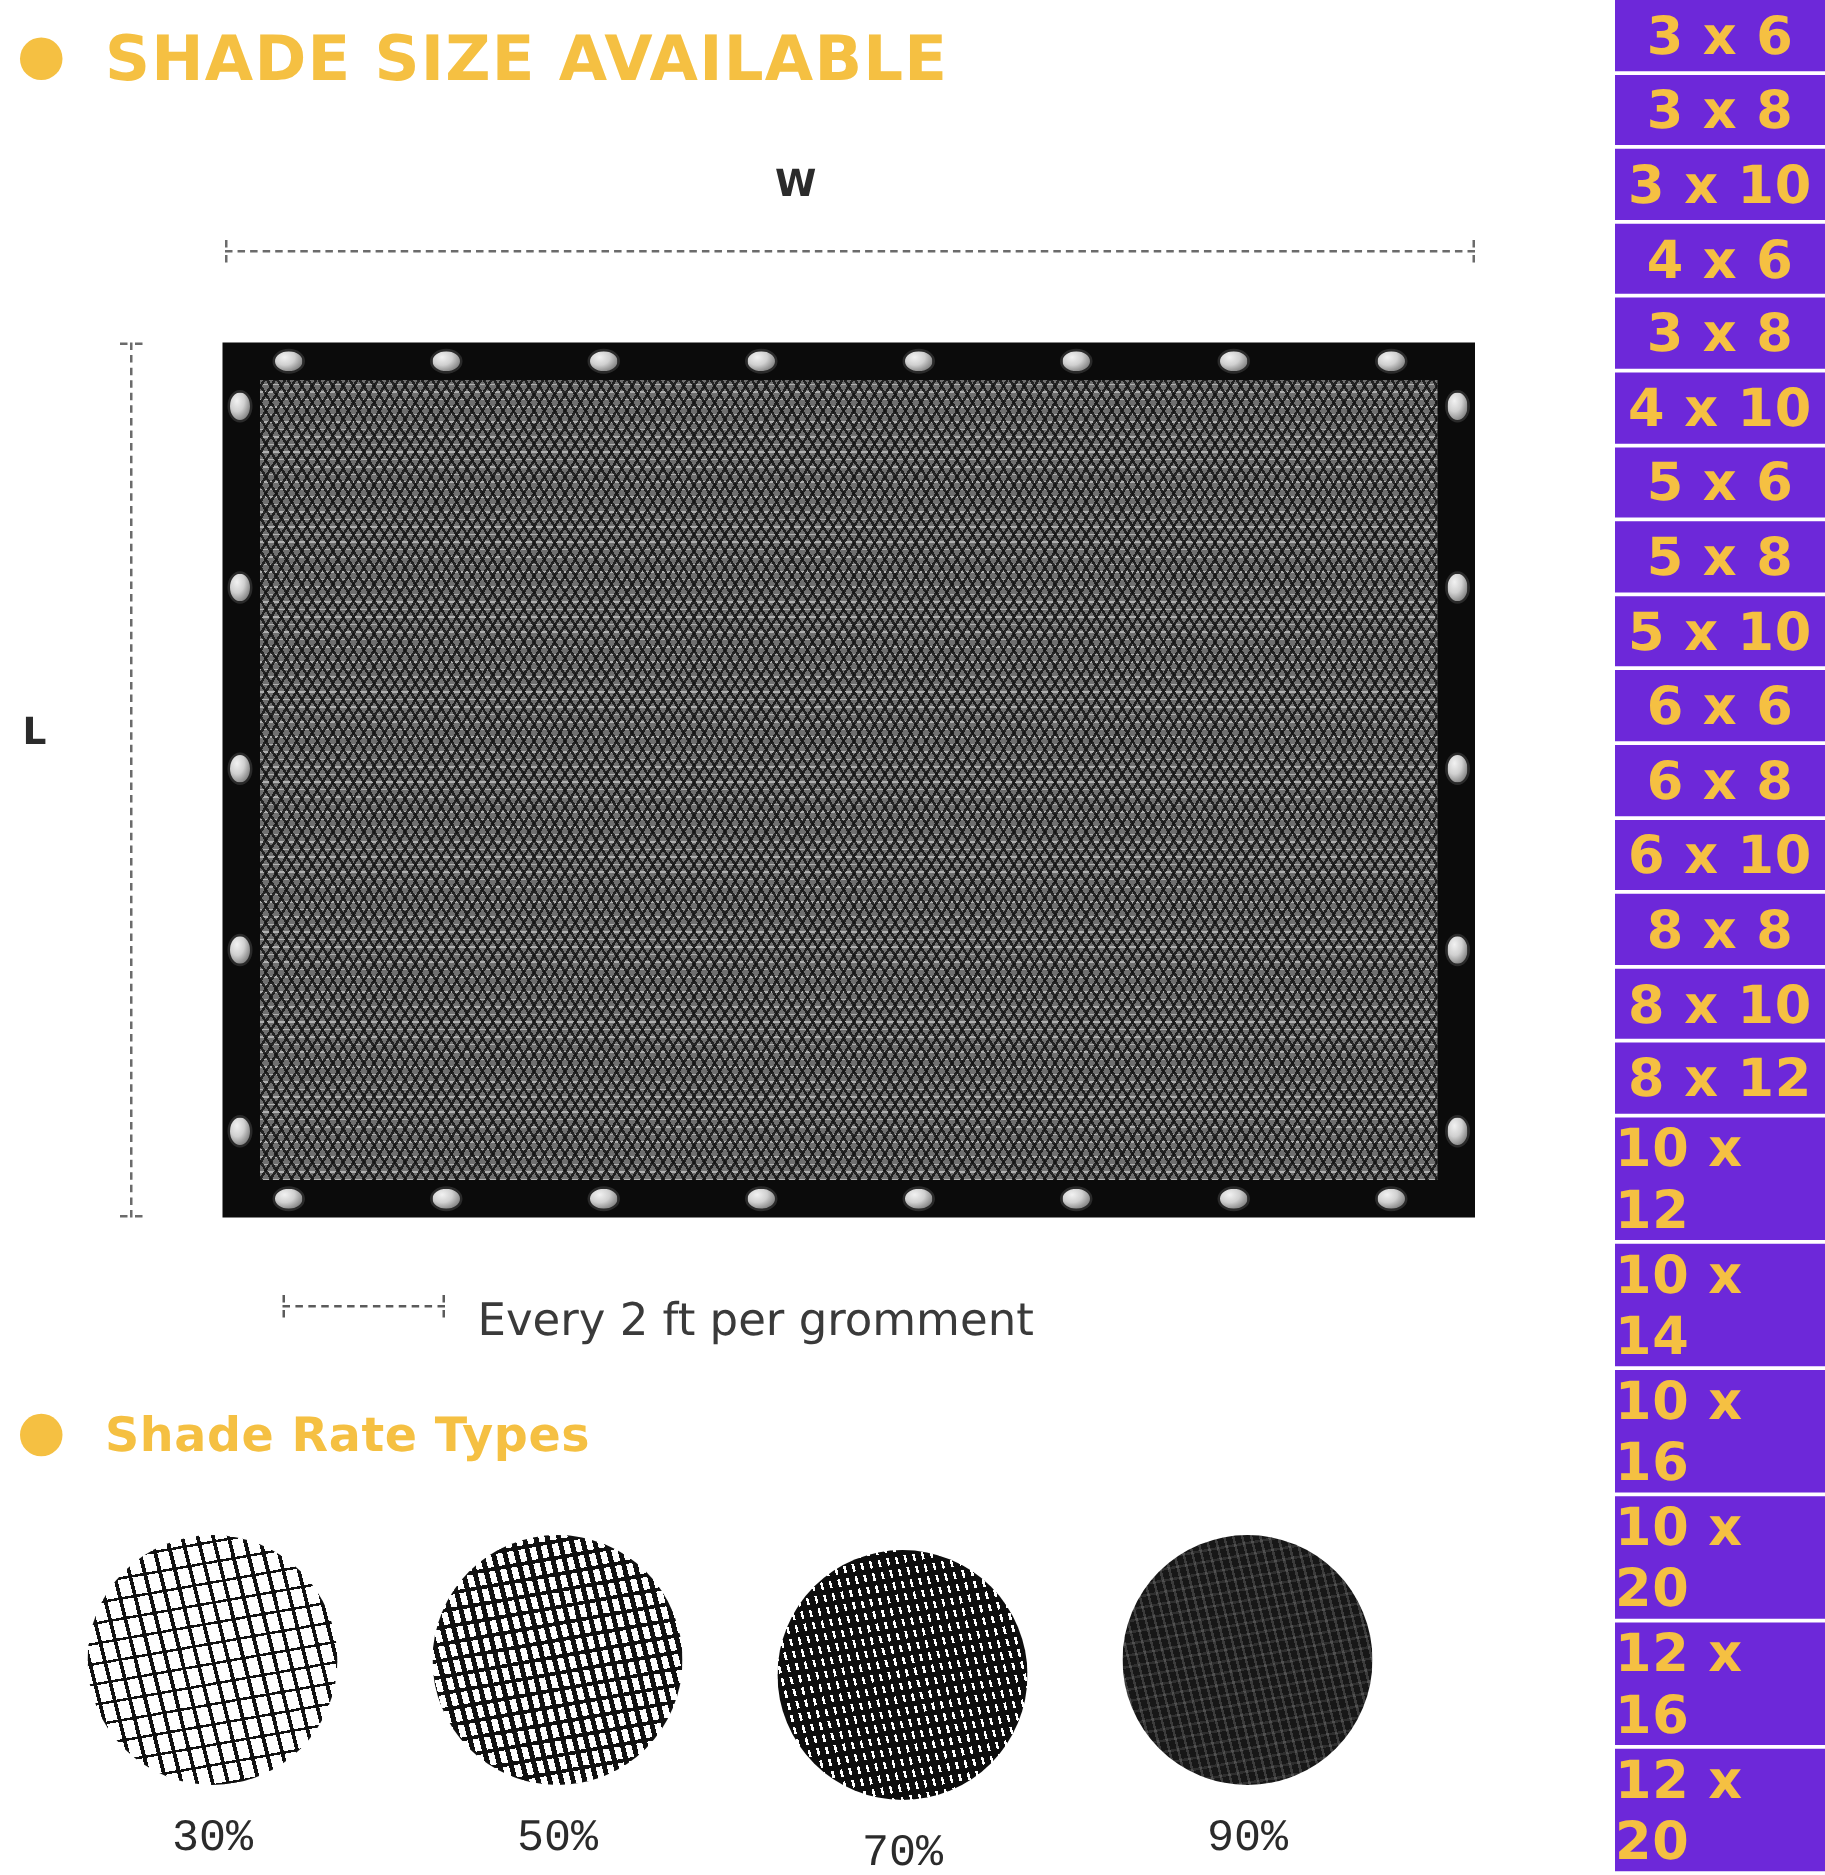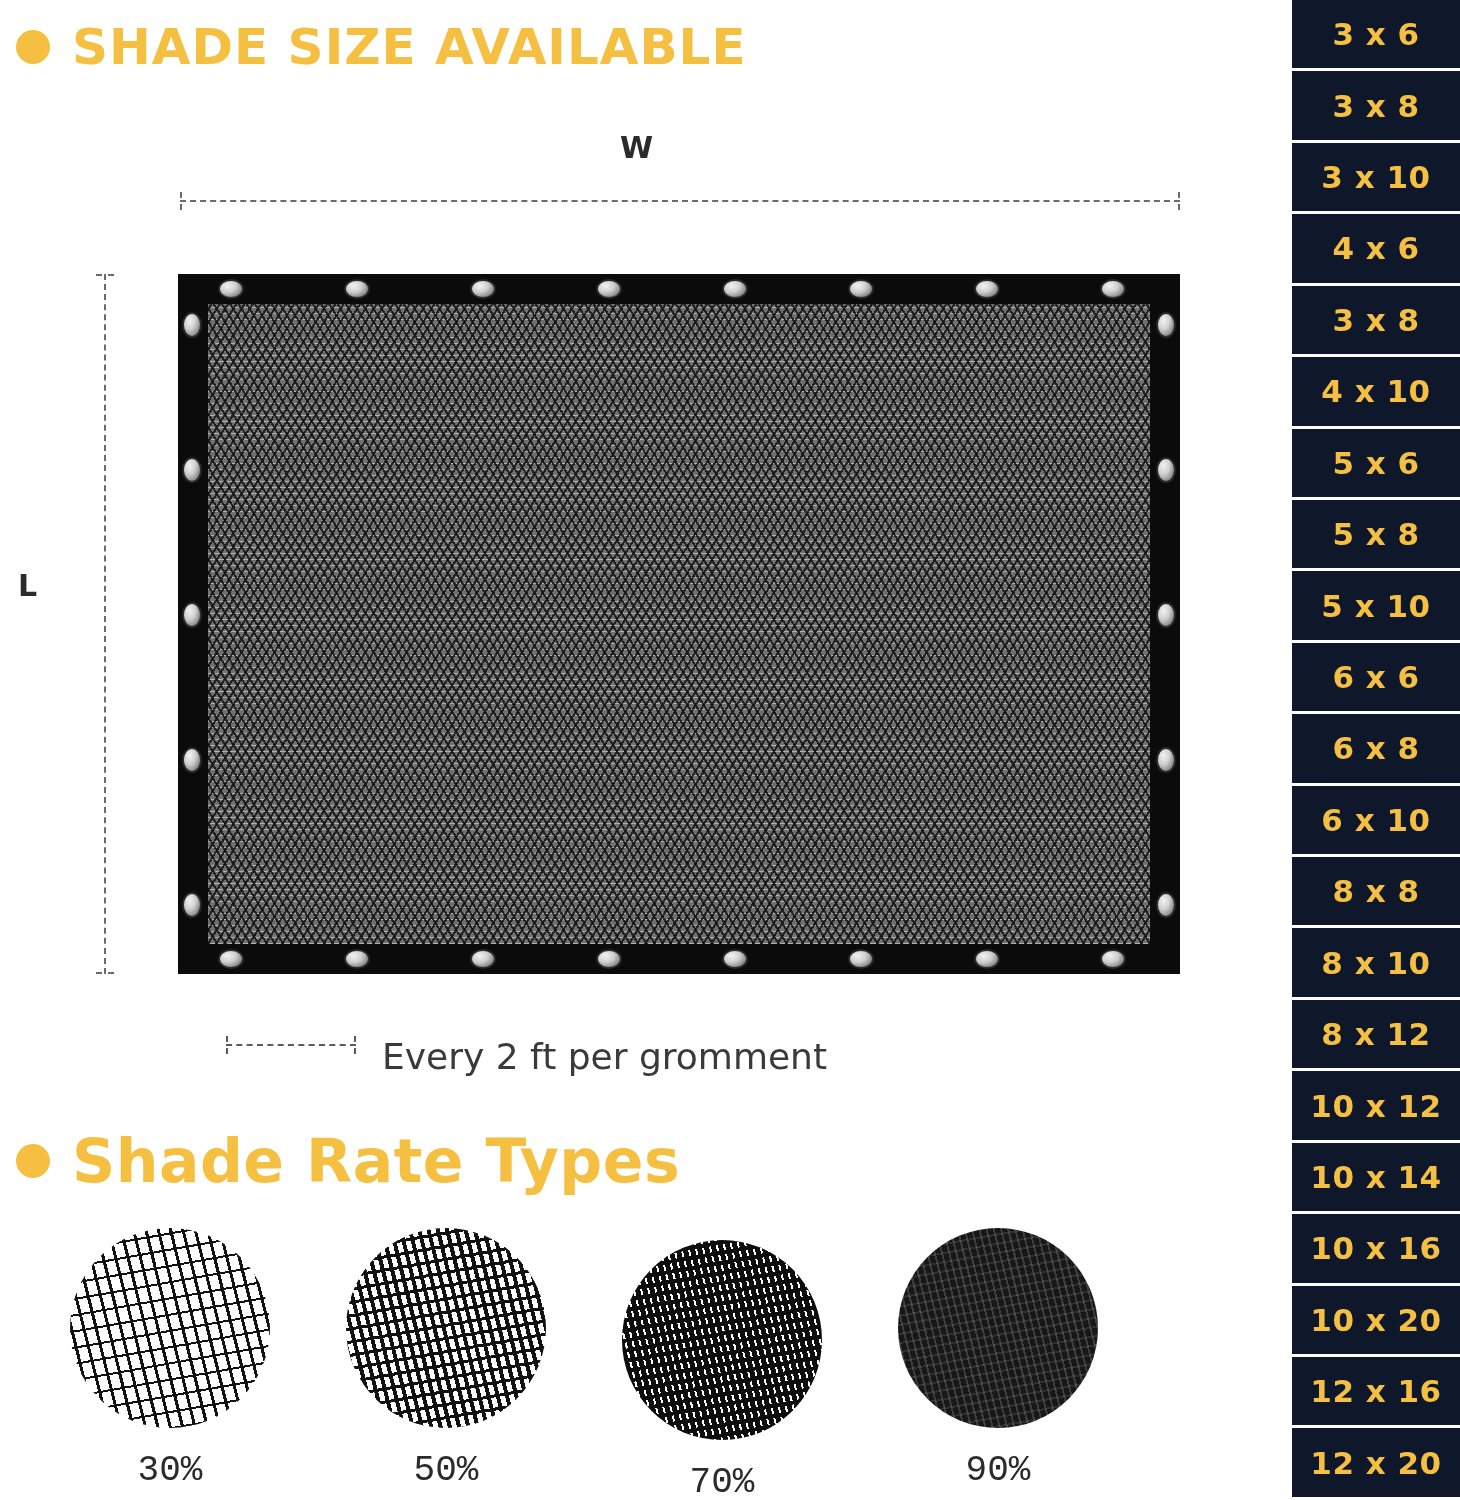--- a/index.html
+++ b/index.html
@@ -13,21 +13,21 @@
     position: relative;
     font-family: "DejaVu Sans", sans-serif;
     overflow: hidden;
   }
 
   
   .heading {
     position: absolute;
     display: flex;
     align-items: center;
-    gap: 22px;
+    gap: 34px;
   }
   .bullet {
     width: 34px;
     height: 34px;
     border-radius: 50%;
     background: #f5c042;
     flex: 0 0 auto;
   }
   .heading-text {
     color: #f5c042;
@@ -40,21 +40,21 @@
   }
   #heading-shade-size .heading-text {
     font-size: 50px;
     letter-spacing: 1px;
   }
   #heading-shade-rate {
     top: 1126px;
     left: 16px;
   }
   #heading-shade-rate .heading-text {
-    font-size: 60px;
+    font-size: 38px;
   }
 
   
   #diagram {
     position: absolute;
     left: 0;
     top: 96px;
     width: 1270px;
     height: 1000px;
   }
@@ -252,26 +252,26 @@
     right: 0;
     top: 0;
     width: 168px;
     height: 1500px;
     display: flex;
     flex-direction: column;
   }
   .size-chip {
     flex: 1 1 0;
     margin: 0 0 3px 0;
-    background: #0f172a;
+    background: #6d28d9;
     color: #f5c042;
     display: flex;
     align-items: center;
     justify-content: center;
-    font-size: 31px;
+    font-size: 42px;
     font-weight: bold;
     letter-spacing: 0.5px;
   }
 </style>
 </head>
 <body>
 
 <div class="heading" id="heading-shade-size">
   <span class="bullet"></span>
   <span class="heading-text">SHADE SIZE AVAILABLE</span>

